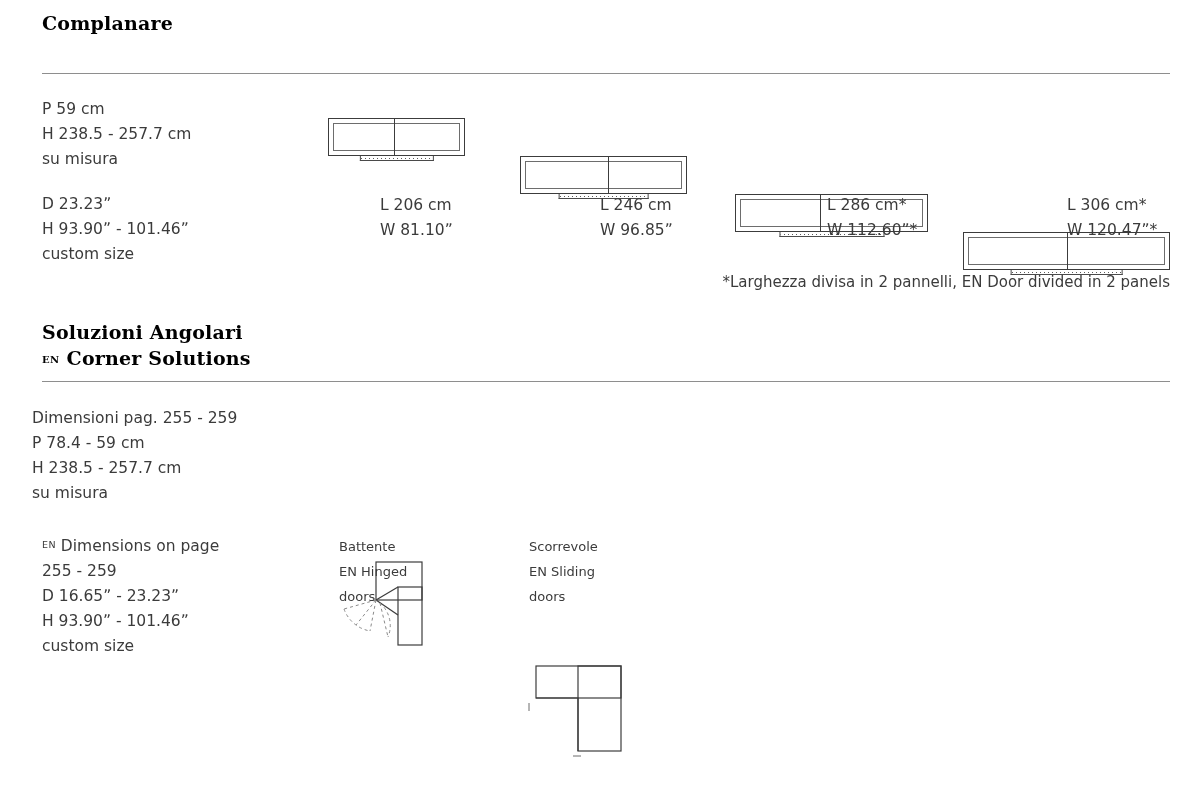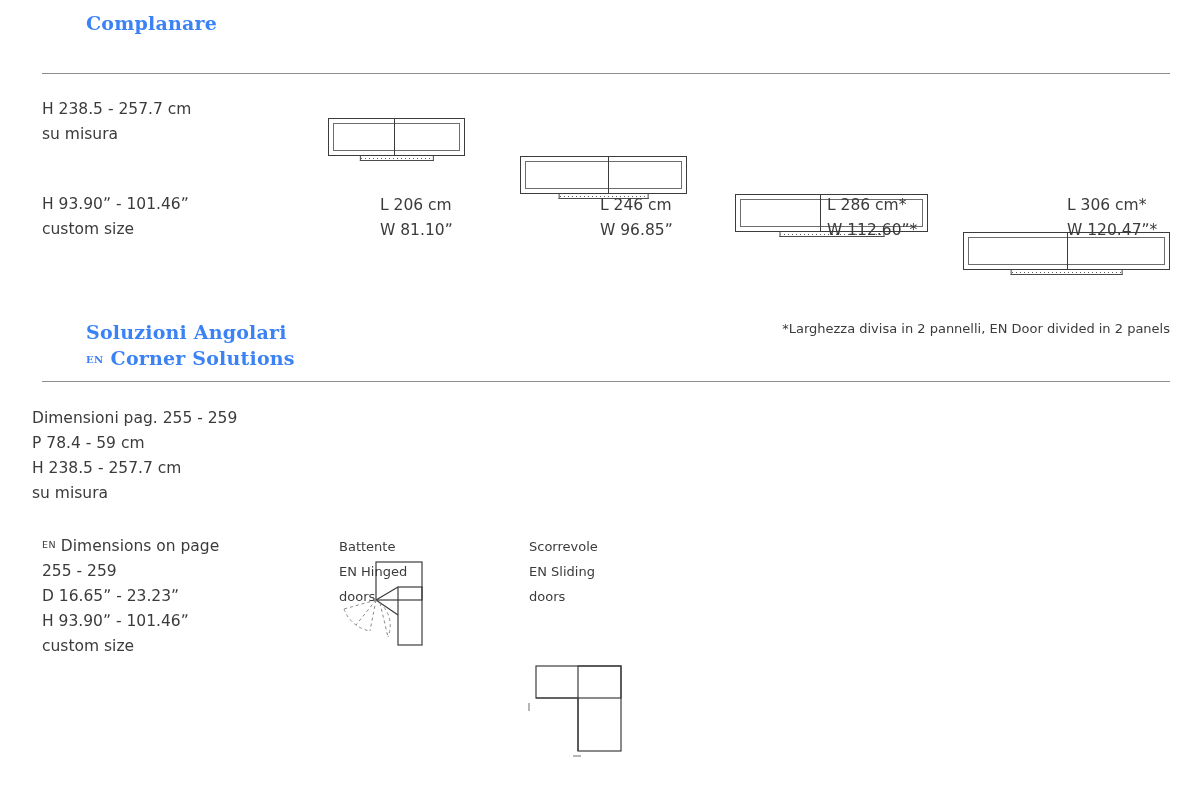--- a/index.html
+++ b/index.html
@@ -15,23 +15,22 @@
     width: 1200px; height: 801px;
     padding: 0;
   }
 
   
   .sec-title {
     font-family: "DejaVu Serif", serif;
     font-weight: bold;
     font-size: 19px;
     line-height: 26px;
-    color: #3b82f6;
+    color: #000000;
     letter-spacing: .2px;
-    margin-left: 44px;
   }
   .sec-title .it { display: block; }
   .sec-title .en-line { display: block; }
   .sup-en {
     font-size: 10px;
     vertical-align: 2px;
     letter-spacing: .5px;
     font-family: "DejaVu Serif", serif;
     font-weight: bold;
   }
@@ -91,24 +90,23 @@
       center/auto 1px no-repeat;
   }
   .cab-caption {
     font-size: 15.5px;
     line-height: 25px;
     color: #3b3b3b;
     margin-left: 40px;
   }
 
   .note-line {
-    font-size: 13px;
+    font-size: 15px;
     color: #3b3b3b;
     text-align: right;
-    margin-top: 48px;
   }
 
   
   .corner-draw { position: relative; }
 
   .corner-caption {
     font-size: 13px;
     line-height: 25px;
     color: #3b3b3b;
   }
@@ -117,25 +115,27 @@
 <body>
 
 <div class="page">
 
   <div class="block sec-title" style="left:42px; top:10px;">
     <span class="it">Complanare</span>
   </div>
   <hr class="rule block" style="left:42px; top:73px; width:1128px;">
 
   <div class="block spec" style="left:42px; top:97px; width:280px;">
+    <div>P 59 cm</div>
     <div>H 238.5 - 257.7 cm</div>
     <div>su misura</div>
   </div>
 
   <div class="block spec" style="left:42px; top:192px; width:280px;">
+    <div>D 23.23ˮ</div>
     <div>H 93.90ˮ - 101.46ˮ</div>
     <div>custom size</div>
   </div>
 
   <div class="block cabinet" style="left:328px; top:118px; width:137px;">
     <div class="cab-box">
       <div class="cab-inner"></div>
       <div class="cab-split" style="left:48%;"></div>
       <div class="cab-base"></div>
     </div>

